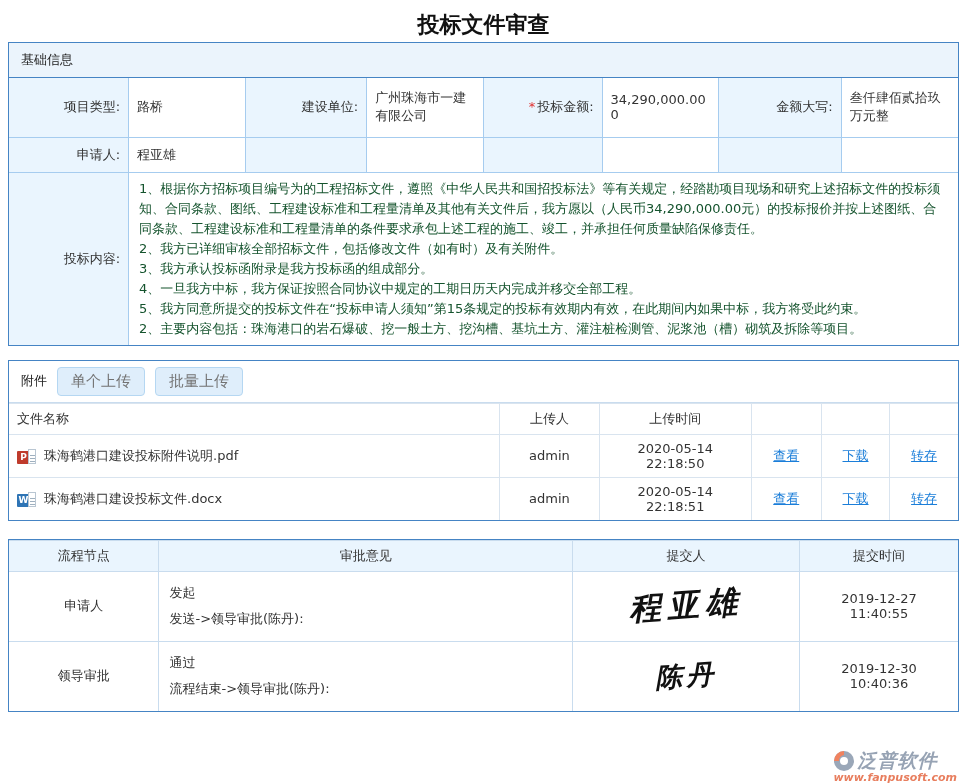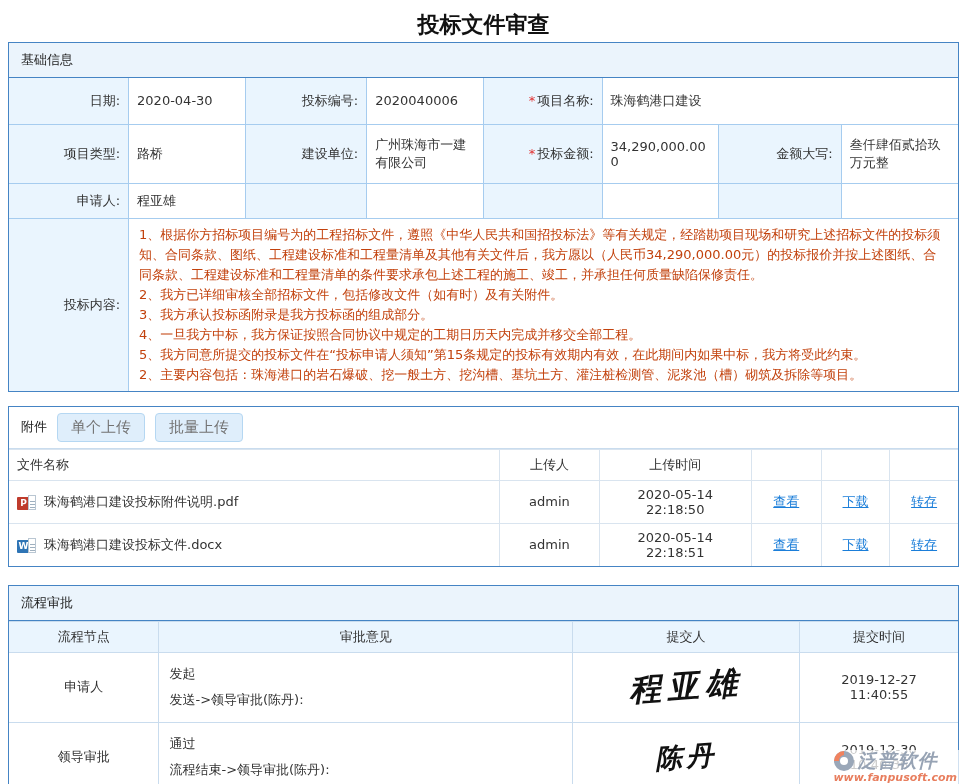--- a/index.html
+++ b/index.html
@@ -31,21 +31,21 @@
   .basic-table tr td:last-child { border-right:none; }
   .basic-table tr:first-child td { border-top:none; }
   .basic-table tr:last-child td { border-bottom:none; }
   .cell-label { background:#EAF5FE; text-align:right; padding-right:8px; }
   .cell-value { background:#fff; text-align:left; }
   .req { color:#E03131; margin-right:2px; }
   .row-1 td { height:46px; }
   .row-2 td { height:59px; }
   .row-3 td { height:35px; }
   .content-cell { padding:6px 10px !important; line-height:20px; font-size:13px; }
-  .content-line { color:#c2410c; }
+  .content-line { color:#14532d; }
   
   .attach-toolbar { padding:6px 12px; display:flex; align-items:center; border-bottom:1px solid #C9DCEE; }
   .attach-toolbar .sec-label { margin-right:10px; color:#222; }
   .upload-btn {
     display:inline-block; margin-right:10px; padding:4px 13px;
     background:#DFEEFB; border:1px solid #B5D7F2; border-radius:4px;
     color:#737373; font-size:15px; cursor:pointer;
     font-family:"DejaVu Sans","Liberation Sans",sans-serif;
   }
   .attach-table td, .attach-table th {
@@ -113,28 +113,20 @@
       <col style="width:12.6%">
         <col style="width:12.3%">
         <col style="width:12.8%">
         <col style="width:12.3%">
       <col style="width:12.5%">
         <col style="width:12.3%">
         <col style="width:12.9%">
         <col style="width:12.3%">
     </colgroup>
     <tbody>
-        <tr class="row-1">
-      <td class="cell-label">日期:</td>
-      <td class="cell-value">2020-04-30</td>
-      <td class="cell-label">投标编号:</td>
-      <td class="cell-value">2020040006</td>
-      <td class="cell-label"><span class="req">*</span><span>项目名称:</span></td>
-      <td class="cell-value" colspan="3">珠海鹤港口建设</td>
-    </tr>
     <tr class="row-2">
       <td class="cell-label">项目类型:</td>
       <td class="cell-value">路桥</td>
       <td class="cell-label">建设单位:</td>
       <td class="cell-value">广州珠海市一建有限公司</td>
       <td class="cell-label"><span class="req">*</span><span>投标金额:</span></td>
       <td class="cell-value">34,290,000.000</td>
       <td class="cell-label">金额大写:</td>
       <td class="cell-value">叁仟肆佰贰拾玖万元整</td>
     </tr>
@@ -217,21 +209,20 @@
       <td class="c-center">2020-05-14 22:18:51</td>
       <td class="c-center"><a class="file-link">查看</a></td>
       <td class="c-center"><a class="file-link">下载</a></td>
       <td class="c-center"><a class="file-link">转存</a></td>
     </tr>
   </tbody>
     </table>
 </div>
 
 <div class="panel" style="margin-top:18px;">
-  <div class="panel-header">流程审批</div>
   <table class="appr-table">
     <colgroup>
       <col style="width:15.8%">
         <col style="width:43.6%">
         <col style="width:23.9%">
         <col style="width:16.7%">
     </colgroup>
     <tbody>
         <tr>
       <th>流程节点</th>

